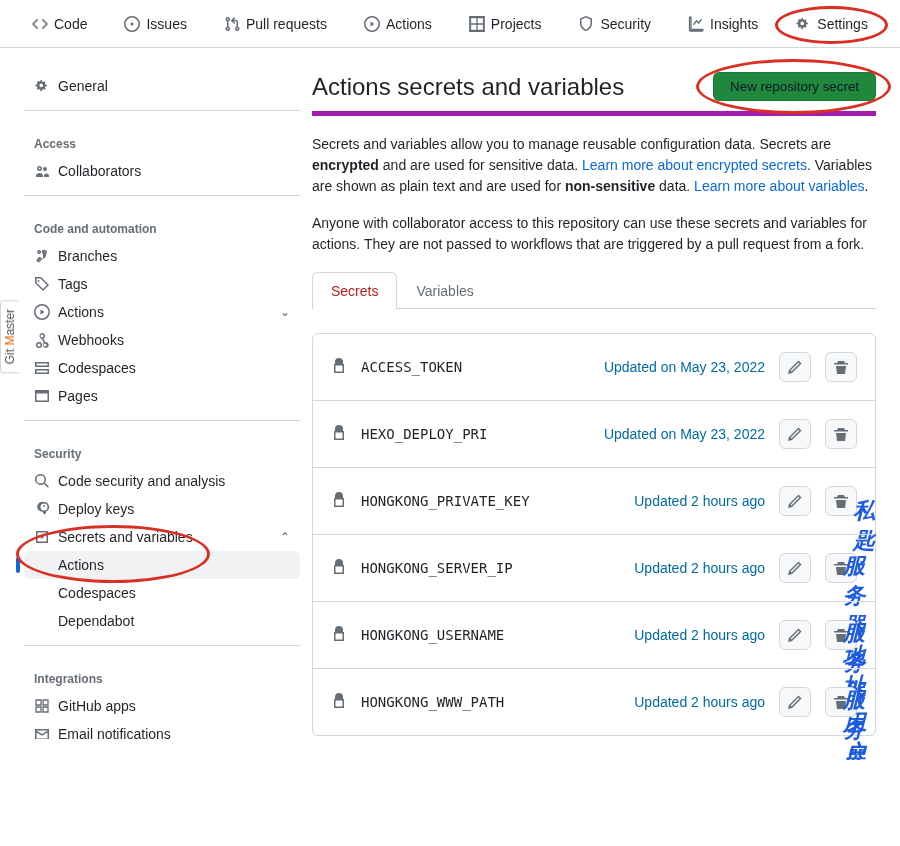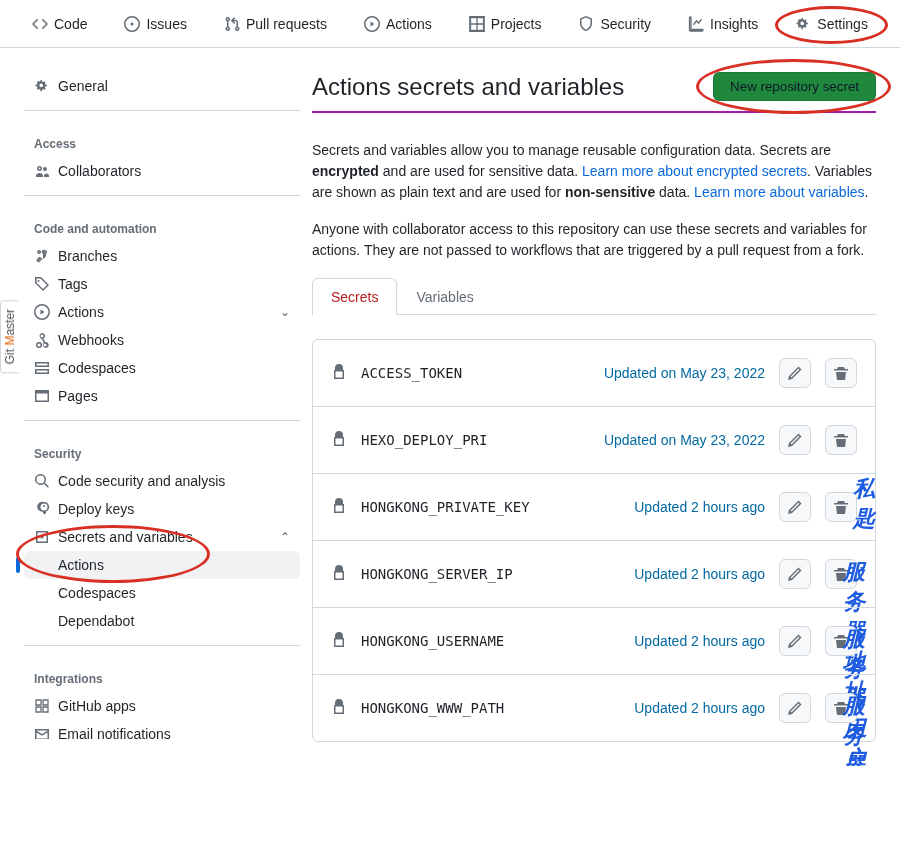--- a/index.html
+++ b/index.html
@@ -97,22 +97,22 @@
   .main {
     flex: 1;
     padding: 24px 24px 24px 12px;
     min-width: 0;
   }
   .page-header {
     display: flex;
     justify-content: space-between;
     align-items: center;
     padding-bottom: 10px;
-    border-bottom: 2px solid #a21caf;
-    margin-bottom: 27px;
+    border-bottom: 5px solid #a21caf;
+    margin-bottom: 18px;
   }
   .page-title {
     font-size: 24px;
     font-weight: 400;
   }
   .btn-primary {
     background: #1f883d;
     color: #0f172a;
     border: 1px solid rgba(31,35,40,0.15);
     border-radius: 6px;
@@ -452,21 +452,21 @@
           <div class="icon-btn">
             <svg width="16" height="16" viewBox="0 0 16 16">
               <path fill="#656d76" d="M11.5 1.5l3 3L5 14l-4 1 1-4 9.5-9.5Zm-8 10l1 1 8-8-1-1-8 8Z"></path>
             </svg>
           </div>
           <div class="icon-btn">
             <svg width="16" height="16" viewBox="0 0 16 16">
               <path fill="#656d76" d="M5 2h6l1 2h3v1.5H1V4h3l1-2Zm-2 5h10l-1 8H4l-1-8Z"></path>
             </svg>
           </div>
-          <span class="annotation" style="left:540px;top:0;">私匙</span>
+          <span class="annotation" style="left:540px;top:28px;">私匙</span>
         </div>
         <div class="secret-row">
           <span><svg width="16" height="16" viewBox="0 0 16 16">
               <path fill="#656d76" d="M4 6V4a4 4 0 1 1 8 0v2h1v9H3V6h1Zm1.5-2a2.5 2.5 0 1 1 5 0v2h-5V4Zm-1 3.5v6h7v-6h-7Z"></path>
             </svg></span>
           <span class="secret-name">HONGKONG_SERVER_IP</span>
           <span class="secret-update">Updated 2 hours ago</span>
           <div class="icon-btn">
             <svg width="16" height="16" viewBox="0 0 16 16">
               <path fill="#656d76" d="M11.5 1.5l3 3L5 14l-4 1 1-4 9.5-9.5Zm-8 10l1 1 8-8-1-1-8 8Z"></path>

